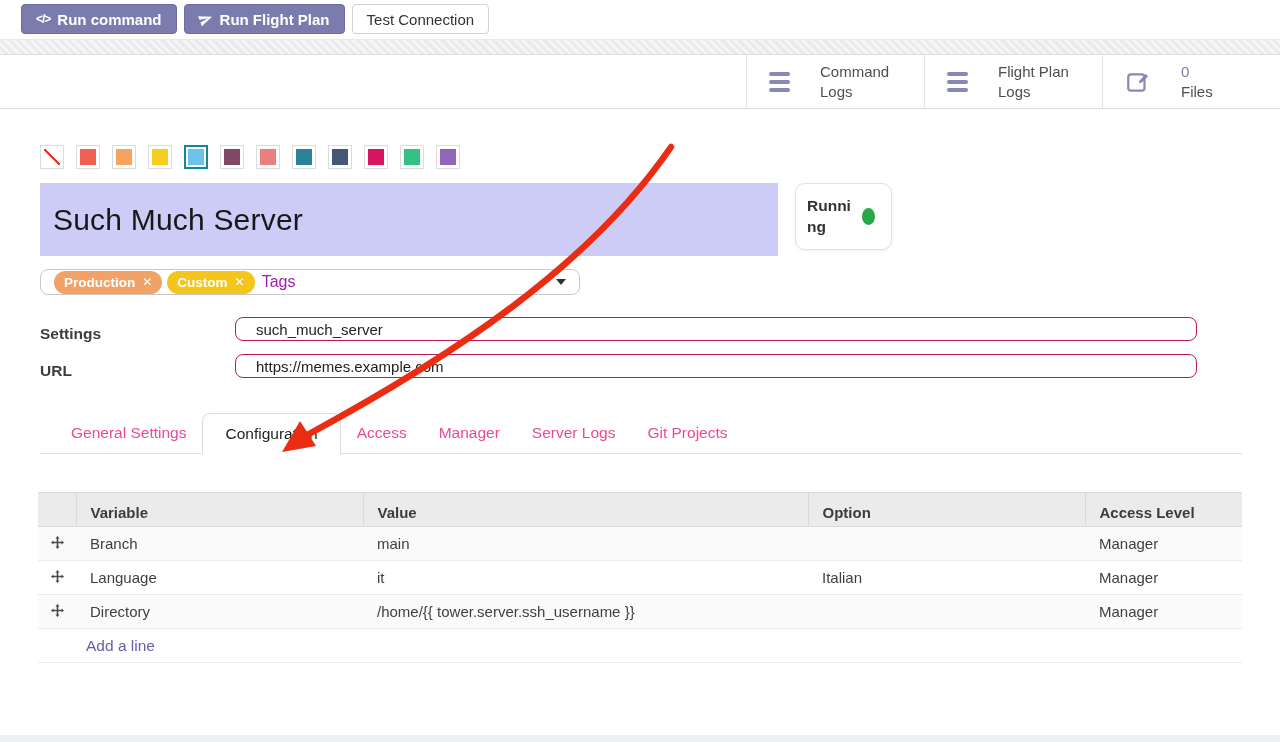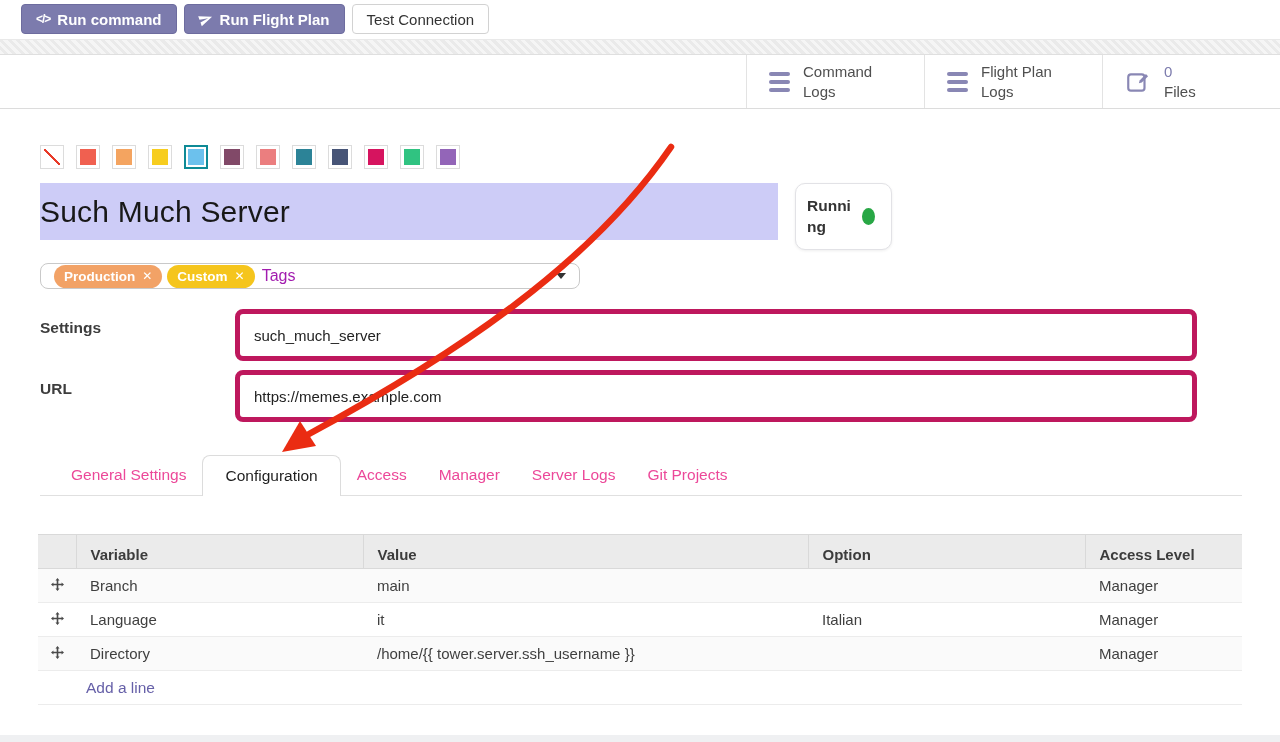--- a/index.html
+++ b/index.html
@@ -17,59 +17,59 @@
   .btn-primary { background: #7c7bad; border: 1px solid #6d6c9e; color: #fff; font-weight: 700; }
   .btn-default { background: #fff; border: 1px solid #d2d2d2; color: #333; font-weight: 400; }
   .code-glyph { font-size: 12px; font-weight: 700; letter-spacing: -1px; }
 
   
   .texture-strip { height: 16px; border-top: 1px solid #e9e9e9; border-bottom: 1px solid #dfdfdf;
     background: repeating-linear-gradient(45deg, #f5f5f5 0 3px, #eaeaea 3px 6px); }
 
   
   .statusbar { height: 54px; border-bottom: 1px solid #dcdcdc; display: flex; justify-content: flex-end; background: #fff; }
-  .stat-cell { display: flex; align-items: center; gap: 13px; padding: 0 22px;
+  .stat-cell { display: flex; align-items: center; gap: 30px; padding: 0 22px;
                border-left: 1px solid #e3e3e3; cursor: pointer; min-width: 178px; }
   .stat-text { font-size: 15px; color: #4f4f4f; line-height: 1.3; }
   .stat-count { color: #7c7bad; }
   .hamburger { display: flex; flex-direction: column; gap: 4px; }
   .hamburger span { display: block; width: 21px; height: 4px; background: #8987b4; border-radius: 2px; }
 
   
   .main { padding-left: 40px; position: relative; }
 
   .swatches { display: flex; gap: 12px; margin-top: 36px; }
   .swatch { width: 24px; height: 24px; background: #fff; border: 1px solid #dcdcdc; padding: 3px; cursor: pointer; }
   .swatch.selected { border-width: 2px; padding: 2px; }
   .swatch .fill { width: 100%; height: 100%; }
   .fill-none { background: linear-gradient(to top right, transparent 45%, #e83a28 45%, #e83a28 55%, transparent 55%); }
 
   .title-row { display: flex; margin-top: 14px; align-items: flex-start; }
-  .title-box { width: 738px; height: 57px; display: flex; align-items: center; padding-left: 0; }
+  .title-box { width: 738px; height: 73px; display: flex; align-items: center; padding-left: 13px; }
   .title-text { font-size: 30px; color: #181818; letter-spacing: 0.2px; white-space: nowrap; }
   .status-card { margin-left: 17px; width: 97px; height: 67px; background: #fff; border: 1px solid #e2e2e6;
                  border-radius: 10px; box-shadow: 0 1px 3px rgba(0,0,0,0.07);
                  display: flex; align-items: center; padding: 0 11px; cursor: pointer; }
   .status-label { font-size: 15.5px; font-weight: 700; color: #333; line-height: 1.35; width: 50px; word-break: break-all; }
   .status-dot { width: 13px; height: 17px; border-radius: 50%; margin-left: 5px; flex: none; }
 
   .tags-box { margin-top: 13px; width: 540px; height: 26px; border: 1px solid #c9c9c9; border-radius: 8px;
               display: flex; align-items: center; padding: 0 13px; gap: 5px; background: #fff; }
   .tag-pill { height: 23px; border-radius: 12px; padding: 0 10px; display: inline-flex; align-items: center; gap: 7px;
               color: #fff; font-size: 13.5px; font-weight: 700; cursor: pointer; }
   .tag-x { font-size: 12px; font-weight: 700; cursor: pointer; }
   .tags-placeholder { color: #a21caf; font-size: 16px; margin-left: 2px; }
   .caret-down { margin-left: auto; width: 0; height: 0; border-left: 5px solid transparent;
                 border-right: 5px solid transparent; border-top: 6px solid #333; cursor: pointer; }
 
   .field-row { display: flex; align-items: center; }
   .field-row.first { margin-top: 20px; }
   .field-row.next { margin-top: 9px; }
   .field-label { width: 195px; font-size: 15.5px; font-weight: 700; color: #3d3d3d; align-self: flex-start; padding-top: 10px; }
-  .text-input { width: 962px; height: 52px; border: 5px solid #be185d; border-radius: 8px; padding: 0 14px;
+  .text-input { width: 962px; height: 24px; border: 1px solid #be185d; border-radius: 8px; padding: 0 20px;
                 font-size: 15px; color: #222; font-family: inherit; background: #fff; outline: none; }
 
   .tabs { margin-top: 33px; width: 1202px; display: flex; align-items: flex-end; border-bottom: 1px solid #e0e0e0; }
   .tab { padding: 11px 16px; font-size: 15.5px; color: #ec4899; cursor: pointer; white-space: nowrap; }
   .tab.first { margin-left: 15px; }
   .tab.active { background: #fff; border: 1px solid #dcdcdc; border-bottom: none; border-radius: 8px 8px 0 0;
                 margin-bottom: -1px; padding: 11px 22px; color: #1f1f1f; }
 
   .var-table { margin: 38px 0 0 -2px; width: 1204px; border-collapse: collapse; font-size: 15px; }
   .var-table th { background: #ebebeb; border: 1px solid #d9d9d9; text-align: left; font-weight: 700;

